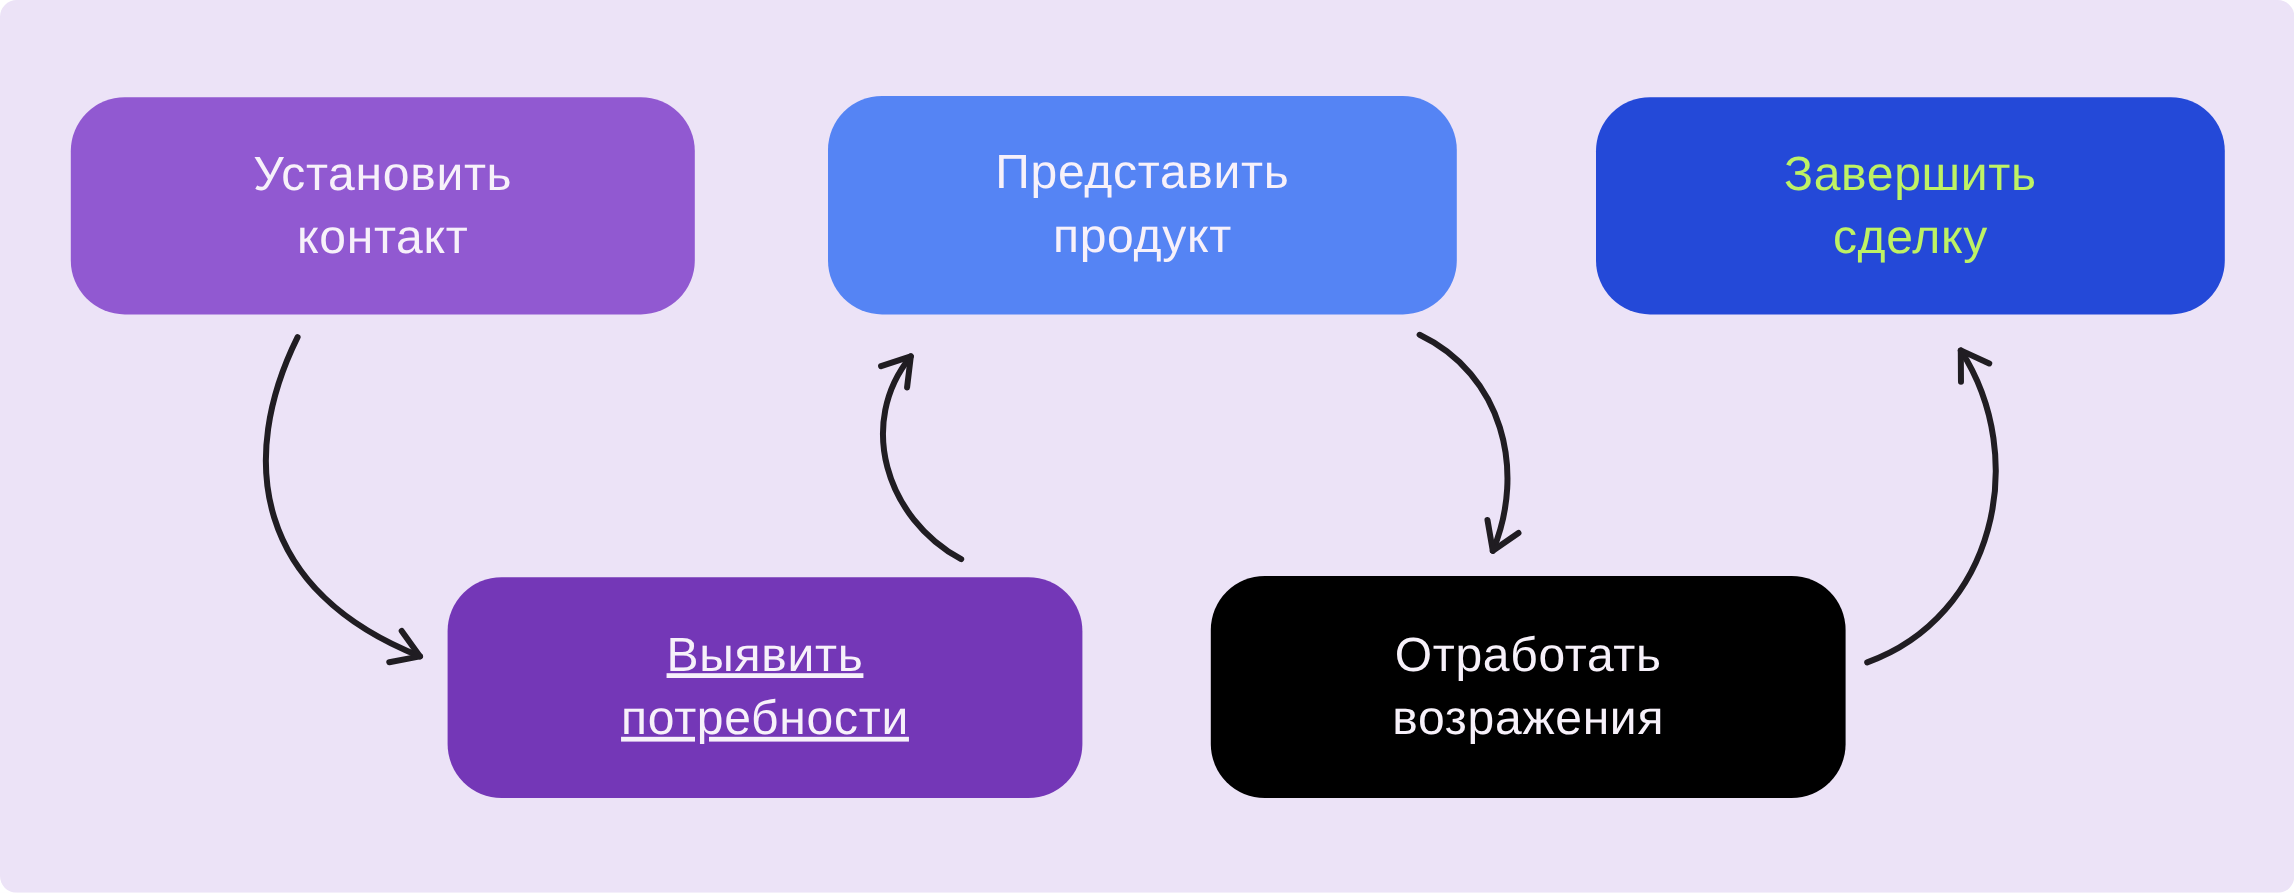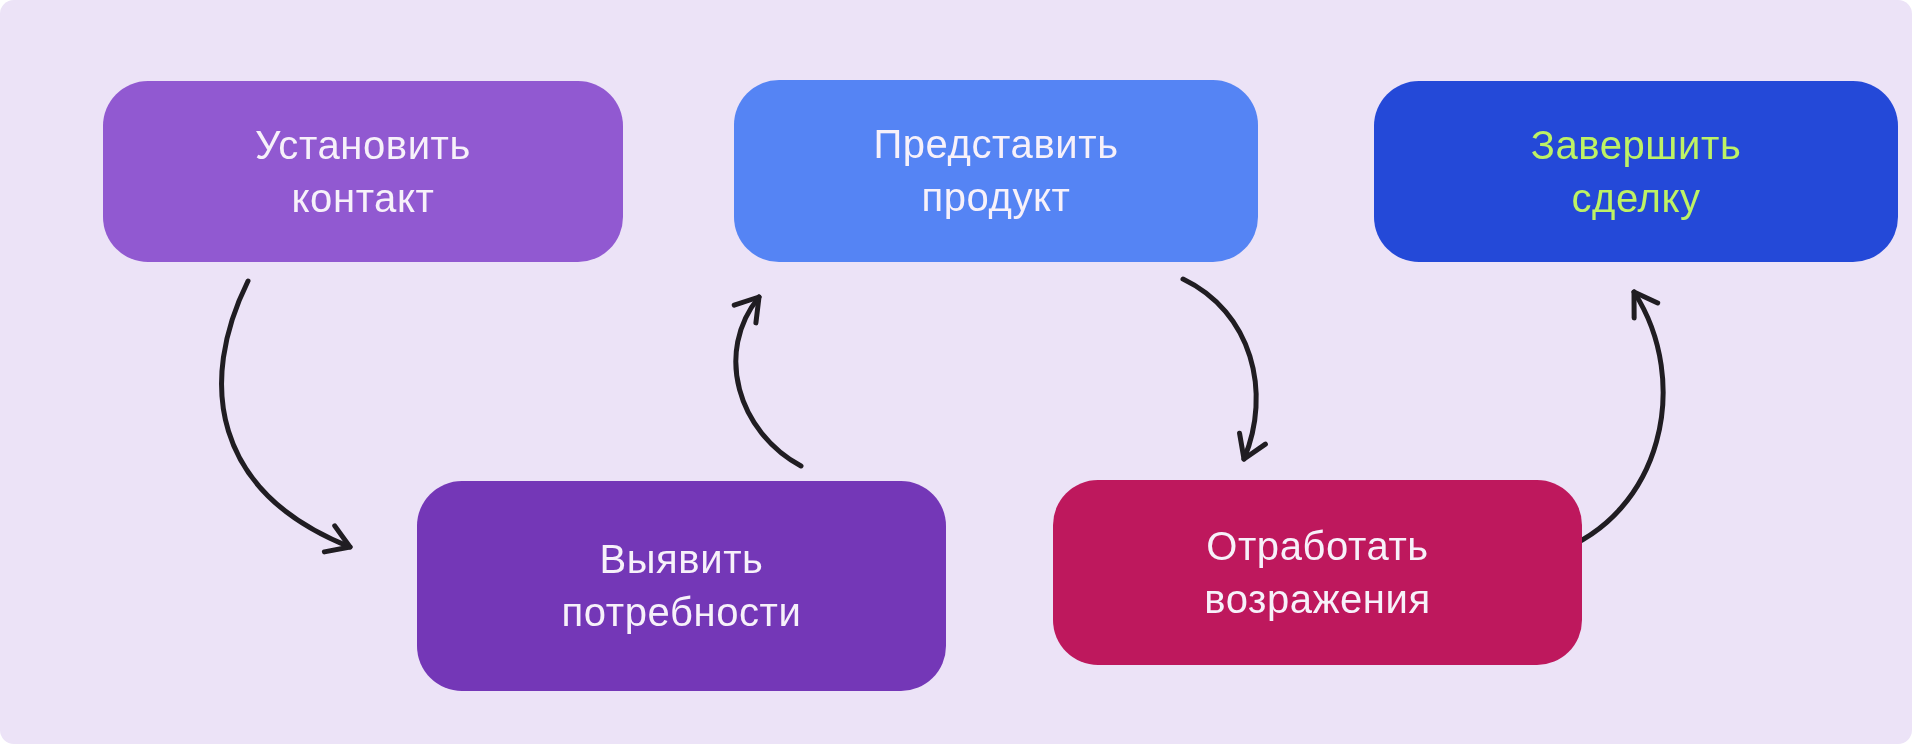--- a/index.html
+++ b/index.html
@@ -20,33 +20,32 @@
     width: 1912px; height: 744px;
     pointer-events: none;
   }
   .node {
     position: absolute;
     border-radius: 45px;
     display: flex;
     align-items: center;
     justify-content: center;
     text-align: center;
-    margin-left: 44px;
   }
   .node-label {
     font-size: 40px;
     font-weight: 500;
     line-height: 1.32;
     letter-spacing: 0.6px;
     white-space: pre-line;
   }
   .node-establish-contact  { left:  59px; top:  81px; width: 520px; height: 181px; }
   .node-present-product    { left: 690px; top:  80px; width: 524px; height: 182px; }
   .node-close-deal         { left:1330px; top:  81px; width: 524px; height: 181px; }
-  .node-identify-needs     { left: 373px; top: 481px; width: 529px; height: 210px; }
+  .node-identify-needs     { left: 373px; top: 481px; width: 529px; height: 184px; text-decoration: underline; }
   .node-handle-objections  { left:1009px; top: 480px; width: 529px; height: 185px; }
   .edge {
     fill: none;
     stroke-width: 5px;
     stroke-linecap: round;
   }
   .arrowhead-glyph {
     fill: none;
     stroke-width: 5px;
     stroke-linecap: round;
@@ -85,18 +84,18 @@
   <div class="node node-close-deal" style="background-color: rgb(36, 73, 216); color: #bef264;">
     <div class="node-label">Завершить
 сделку</div>
   </div>
 
   <div class="node node-identify-needs" style="background-color: rgb(116, 55, 183); color: rgb(247, 241, 250);">
     <div class="node-label">Выявить
 потребности</div>
   </div>
 
-  <div class="node node-handle-objections" style="background-color: #be185d; color: rgb(247, 241, 250);">
+  <div class="node node-handle-objections" style="background-color: #000000; color: rgb(247, 241, 250);">
     <div class="node-label">Отработать
 возражения</div>
   </div>
 
 </div>
 
 </body></html>

